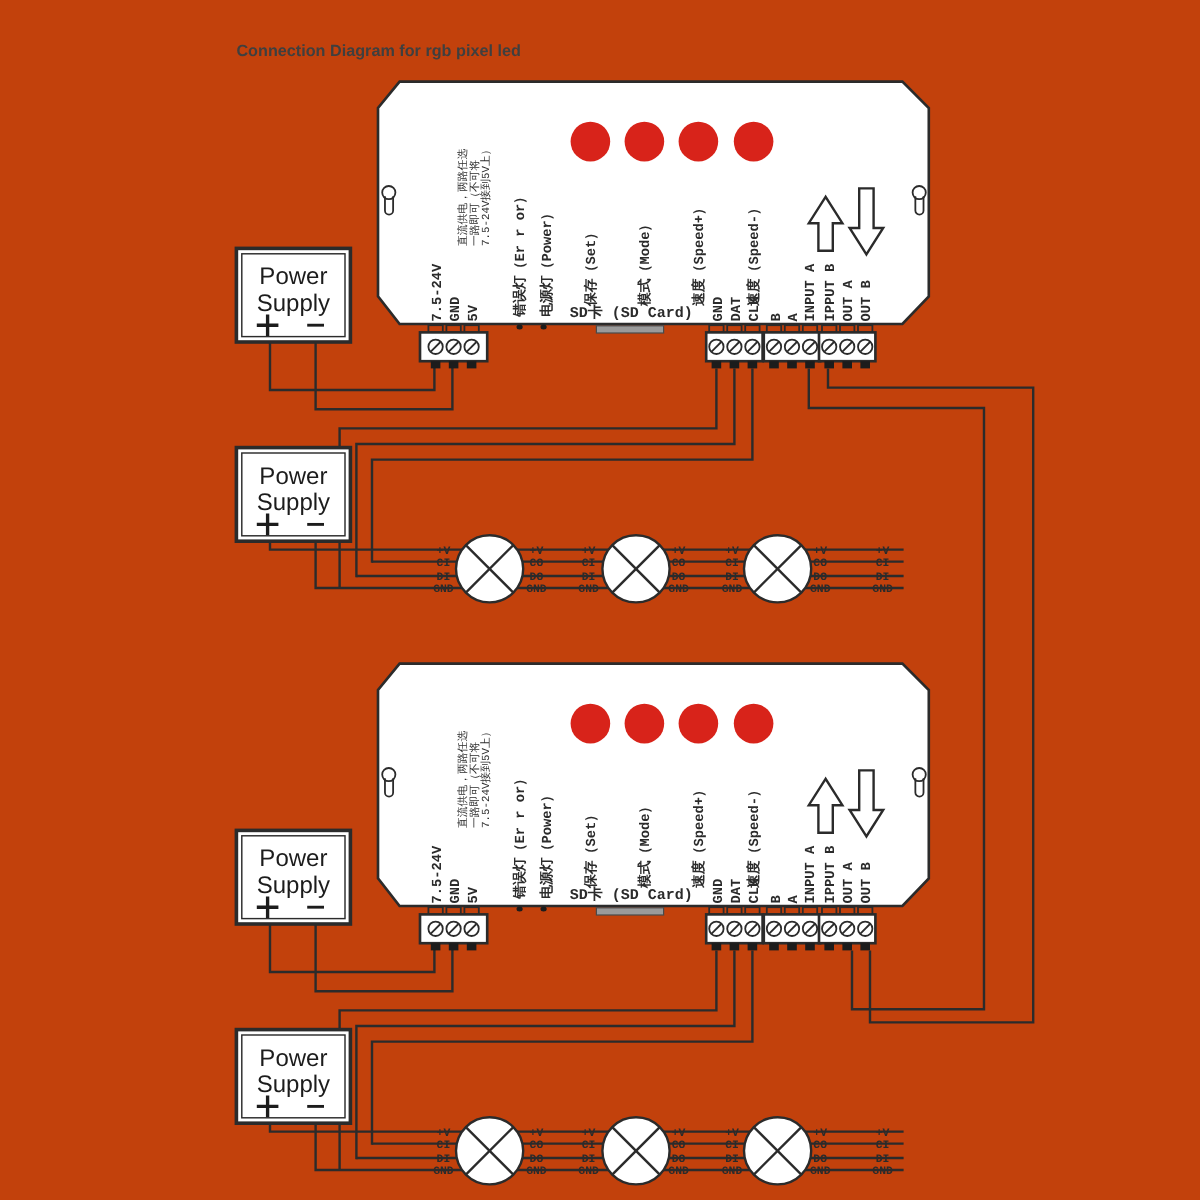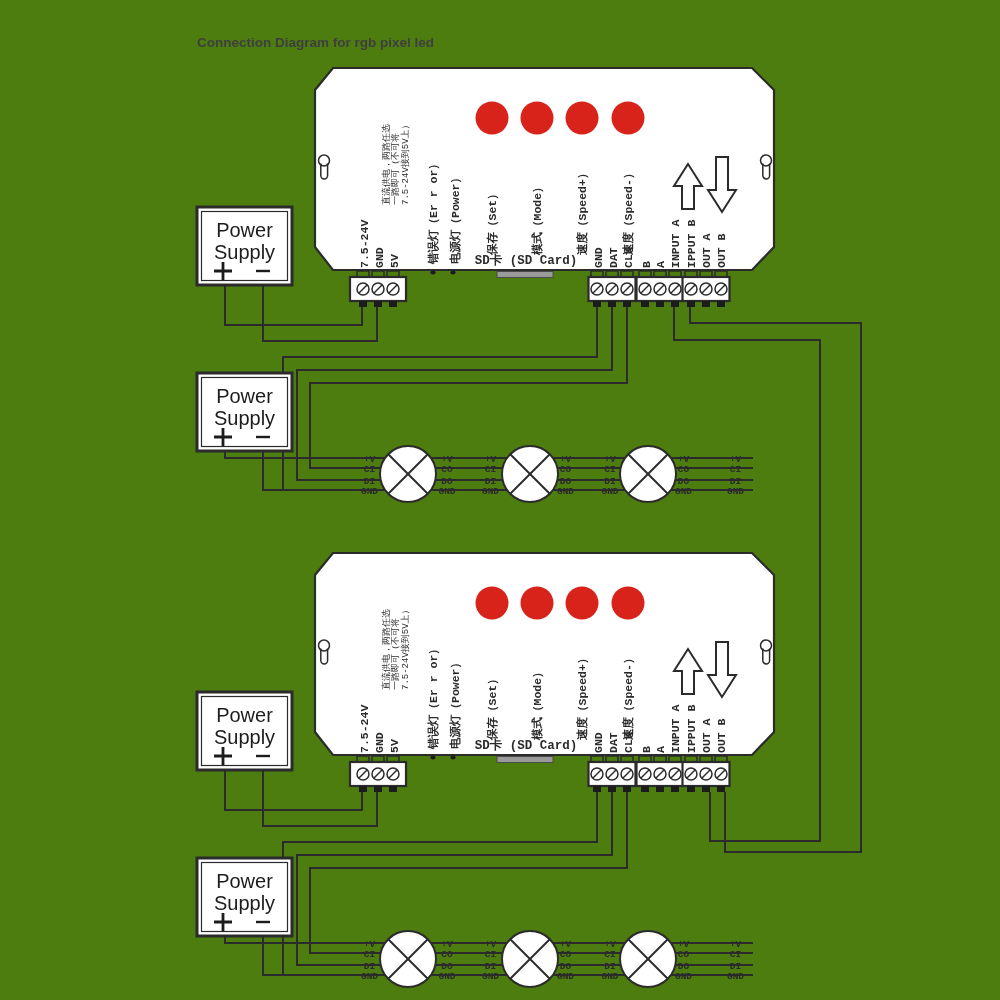--- a/index.html
+++ b/index.html
@@ -1,16 +1,16 @@
 <!DOCTYPE html>
 <html><head>
 <meta charset="utf-8">
 <style>
   html,body{margin:0;padding:0;background:#ffffff;}
-  .page{width:1000px;height:1000px;position:relative;background:#4d7c0f;overflow:hidden;}
+  .page{width:1000px;height:1000px;position:relative;background:#c2410c;overflow:hidden;}
   svg{display:block;}
   text{font-family:"Liberation Mono","DejaVu Sans",monospace;fill:#2b2b2b;}
   .title-text{font-family:"Liberation Sans","DejaVu Sans",sans-serif;font-weight:bold;font-size:13.5px;fill:#3f3f3f;}
   .ps-text{font-family:"Liberation Sans","DejaVu Sans",sans-serif;font-size:20px;fill:#1c1c1c;}
   .wire{fill:none;stroke:#2b2b2b;stroke-width:2;}
   .outline{fill:#ffffff;stroke:#2b2b2b;stroke-width:2.2;}
   .thin{fill:none;stroke:#2b2b2b;stroke-width:1.5;}
   .vlabel{font-size:11.5px;font-weight:bold;}
   .vlabel-sm{font-size:9px;}
   .striplabel{font-size:9.5px;font-weight:bold;}

